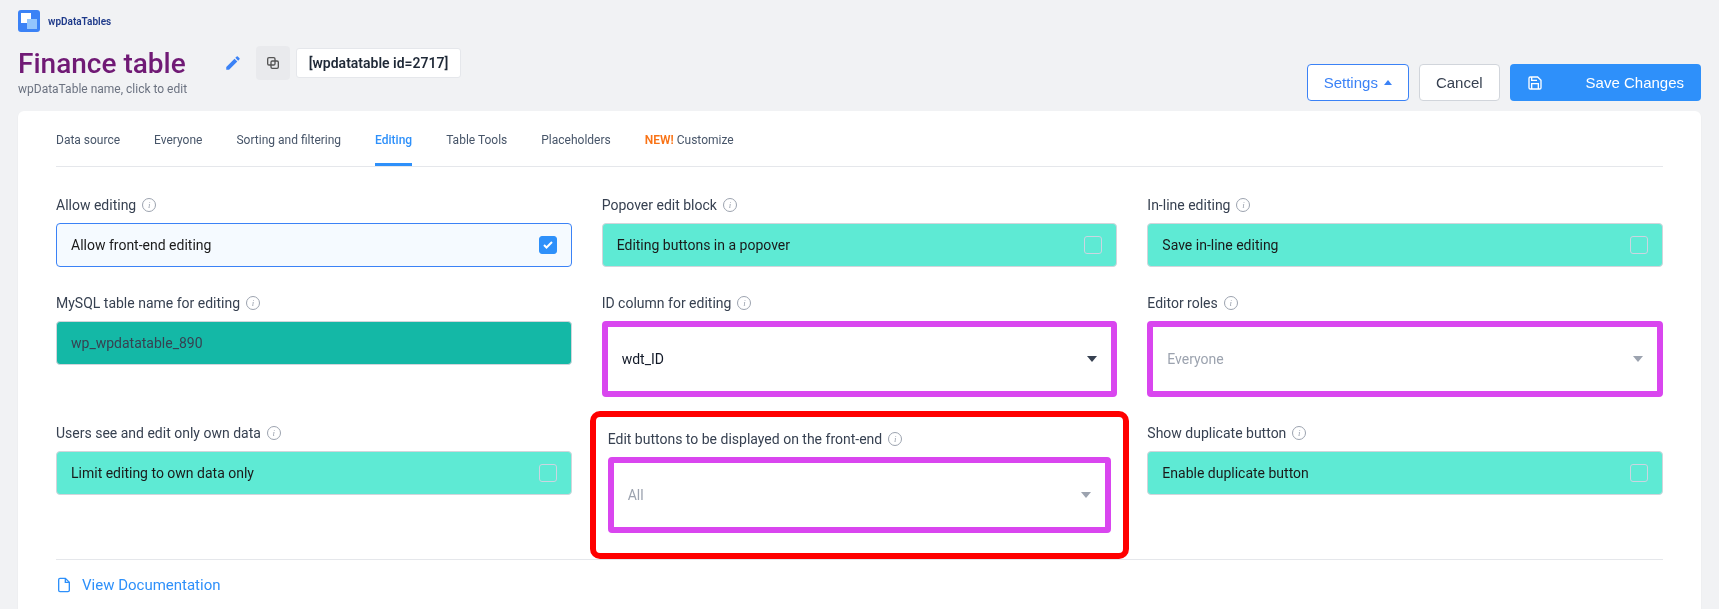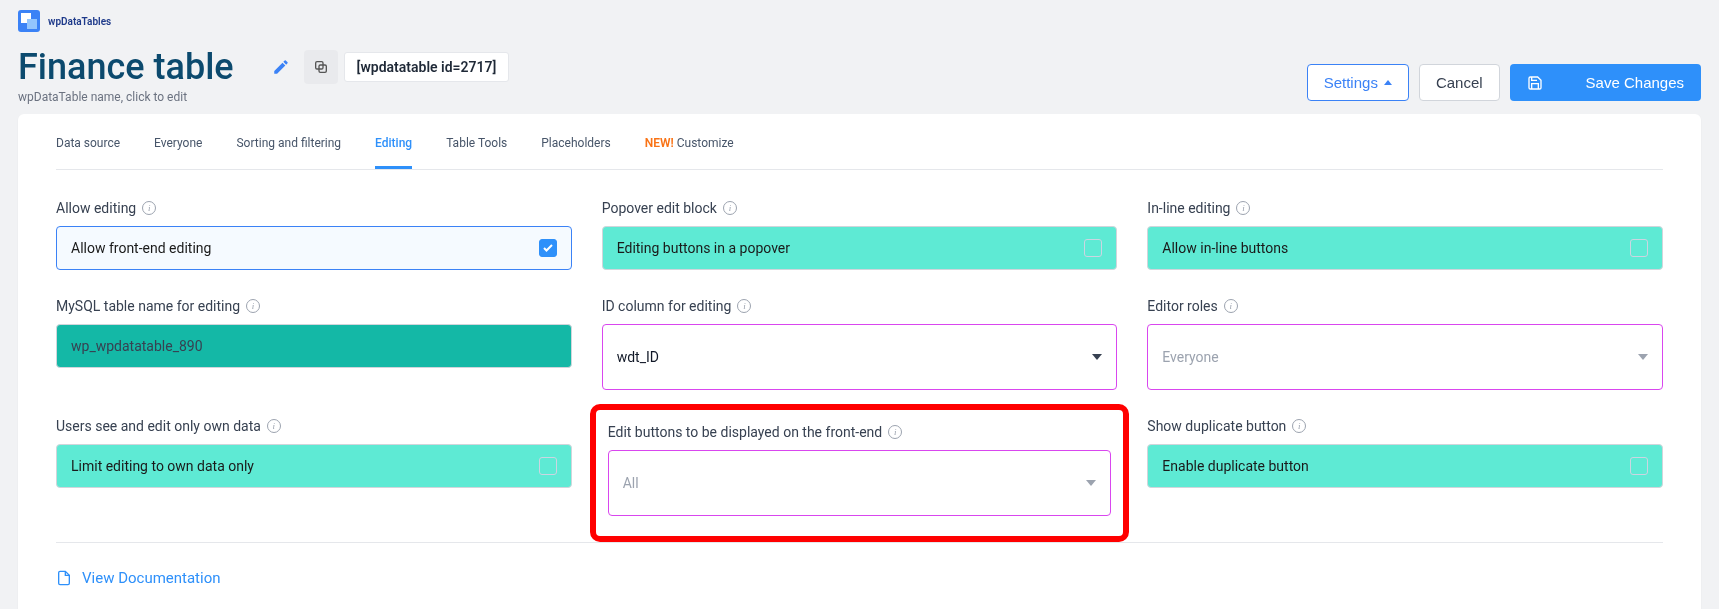--- a/index.html
+++ b/index.html
@@ -5,21 +5,21 @@
 * { box-sizing: border-box; margin: 0; padding: 0; }
 body { font-family: -apple-system, BlinkMacSystemFont, "Segoe UI", Roboto, sans-serif; background: #f1f2f4; color: #1a1a1a; font-size: 14px; }
 .page { padding: 10px 18px 18px 18px; }
 .topbar { display: flex; align-items: center; gap: 8px; margin-bottom: 14px; }
 .logo-box { width: 22px; height: 22px; background: #3b82f6; border-radius: 3px; position: relative; }
 .logo-box::before { content: ""; position: absolute; width: 10px; height: 10px; background: #fff; top: 3px; left: 3px; }
 .logo-box::after { content: ""; position: absolute; width: 10px; height: 10px; background: #93c5fd; bottom: 3px; right: 3px; }
 .brand { font-weight: 600; color: #1e3a8a; font-size: 10px; }
 .header-row { display: flex; justify-content: space-between; align-items: flex-start; margin-bottom: 10px; }
 .title-col { display: flex; align-items: center; gap: 20px; }
-.title-text { font-size: 36px; font-weight: 500; color: #0c4a6e; }
+.title-text { font-size: 28px; font-weight: 500; color: #701a75; }
 .subtitle { font-size: 12px; color: #6b7280; margin-top: 2px; }
 .title-actions { display: flex; align-items: center; gap: 6px; margin-left: 10px; }
 .icon-btn { width: 34px; height: 34px; display: inline-flex; align-items: center; justify-content: center; border-radius: 4px; cursor: pointer; color: #3b82f6; }
 .icon-btn.gray { background: #e9eaed; color: #555; }
 .shortcode-box { background: #fff; border: 1px solid #e5e7eb; padding: 6px 12px; font-size: 14px; font-weight: 600; color: #1f2937; border-radius: 3px; }
 .right-btns { display: flex; gap: 10px; align-items: center; margin-top: 18px; }
 .btn { padding: 9px 16px; font-size: 15px; border-radius: 4px; border: 1px solid transparent; cursor: pointer; font-weight: 500; display: inline-flex; align-items: center; gap: 6px; background: #fff; }
 .btn-outline-blue { border-color: #3b82f6; color: #3b82f6; }
 .btn-cancel { border-color: #d1d5db; color: #374151; }
 .btn-primary { background: #2e90fa; color: #fff; gap: 43px; }
@@ -29,27 +29,27 @@
 .tab.active { color: #2e90fa; border-bottom-color: #2e90fa; font-weight: 500; }
 .tab .new { color: #f97316; font-weight: 600; }
 .grid { display: grid; grid-template-columns: 1fr 1fr 1fr; gap: 28px 30px; margin-top: 30px; }
 .field-label { font-size: 14px; color: #374151; margin-bottom: 10px; display: flex; align-items: center; gap: 6px; }
 .info-icon { width: 14px; height: 14px; border: 1px solid #9ca3af; border-radius: 50%; display: inline-flex; align-items: center; justify-content: center; font-size: 9px; color: #9ca3af; font-style: italic; font-family: serif; }
 .control-box { border: 1px solid #d1d5db; border-radius: 4px; padding: 12px 14px; display: flex; align-items: center; justify-content: space-between; background: #5eead4; min-height: 44px; }
 .control-box.checked { border-color: #3b82f6; background: #f5faff; }
 .control-box.disabled { background: #14b8a6; color: #374151; }
 .checkbox { width: 18px; height: 18px; border: 1px solid #cbd5e1; border-radius: 3px; display: inline-flex; align-items: center; justify-content: center; }
 .checkbox.on { background: #2e90fa; border-color: #2e90fa; color: #fff; }
-.select-box { border: 1px solid #d946ef; border-radius: 4px; padding: 24px 14px; display: flex; align-items: center; justify-content: space-between; background: #fff; color: #111827; cursor: pointer; min-height: 44px; }
+.select-box { border: 6px solid #d946ef; border-radius: 4px; padding: 24px 14px; display: flex; align-items: center; justify-content: space-between; background: #fff; color: #111827; cursor: pointer; min-height: 44px; }
 .select-box.placeholder span { color: #9ca3af; }
 .caret-down { width: 0; height: 0; border-left: 5px solid transparent; border-right: 5px solid transparent; border-top: 6px solid #374151; }
 .caret-down.gray { border-top-color: #9ca3af; }
 .caret-up-sm { width: 0; height: 0; border-left: 4px solid transparent; border-right: 4px solid transparent; border-bottom: 5px solid currentColor; }
 .highlight-cell { border: 6px solid #ff0000; border-radius: 10px; padding: 14px 12px 20px 12px; margin: -14px -12px -20px -12px; }
-.divider { border-top: 1px solid #e5e7eb; margin-top: 20px; padding-top: 26px; }
+.divider { border-top: 1px solid #e5e7eb; margin-top: 20px; padding-top: 16px; }
 .doclink { display: inline-flex; align-items: center; gap: 10px; color: #2e90fa; font-size: 15px; cursor: pointer; }
 svg { display: block; }
 </style>
 </head>
 <body>
 <div class="page">
   <div class="topbar">
     <div class="logo-box"></div>
     <span class="brand">wpDataTables</span>
   </div>
@@ -132,21 +132,21 @@
           <span class="checkbox"></span>
         </div>
       </div>
 
       <div>
         <div class="field-label">
             <span>In-line editing</span>
             <span class="info-icon">i</span>
           </div>
         <div class="control-box">
-          <span>Allow in-line buttons</span>
+          <span>Save in-line editing</span>
           <span class="checkbox"></span>
         </div>
       </div>
 
       <div>
         <div class="field-label">
             <span>MySQL table name for editing</span>
             <span class="info-icon">i</span>
           </div>
         <div class="control-box disabled">

